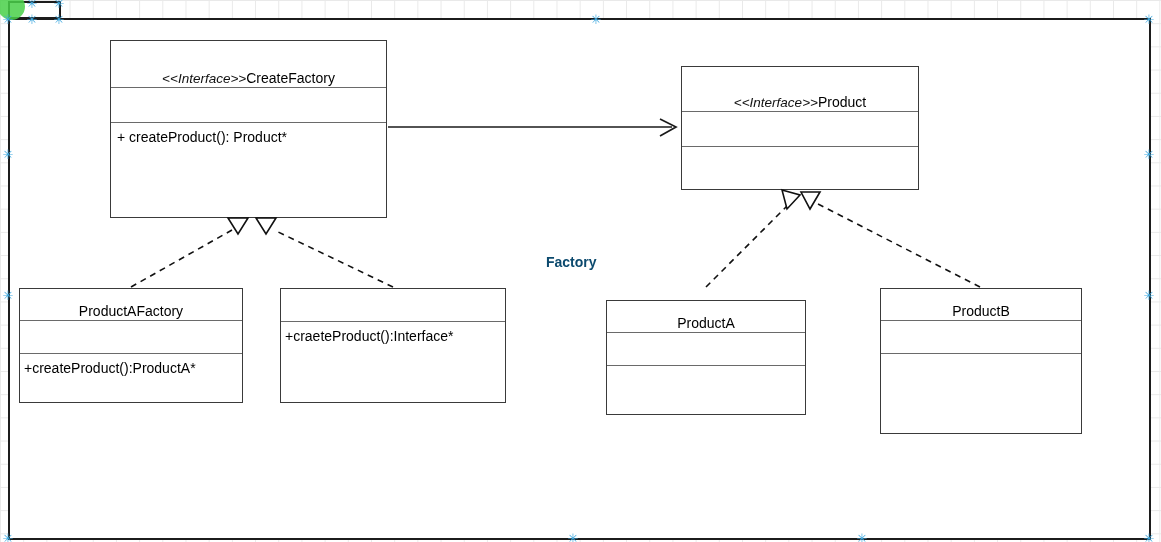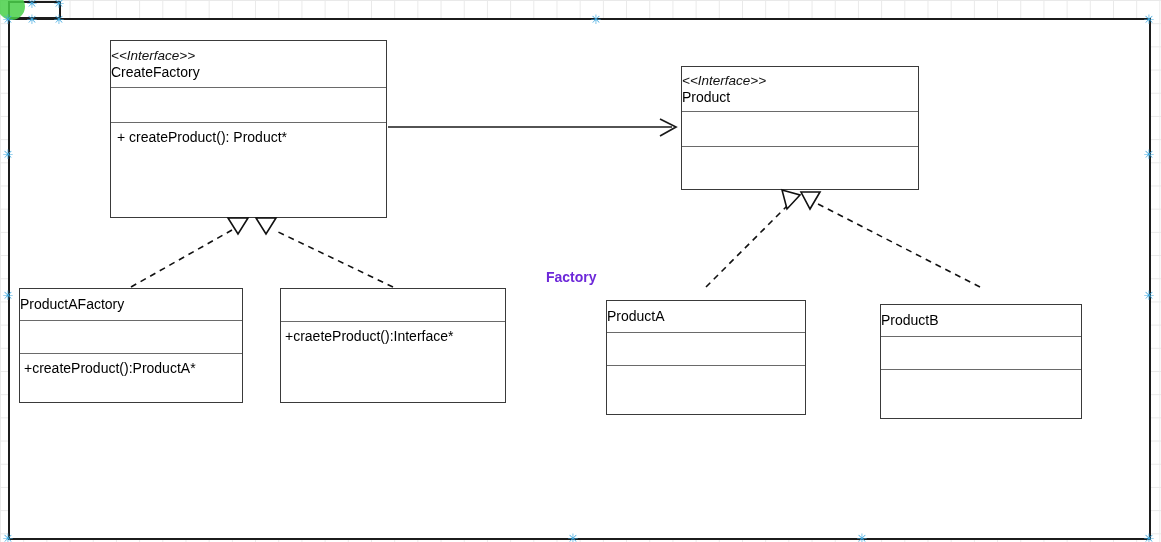--- a/index.html
+++ b/index.html
@@ -25,21 +25,21 @@
   .handle{position:absolute;width:11px;height:11px;margin-left:-5.5px;margin-top:-5.5px;
           color:#3fa9e0;font-size:13px;line-height:11px;text-align:center;
           font-family:"DejaVu Sans",sans-serif;font-weight:700;user-select:none;}
 
   #green-dot{position:absolute;left:-2px;top:-7px;width:27px;height:27px;border-radius:50%;
              background:#49d049;opacity:.85;}
 
   
   .uml{position:absolute;border:1.6px solid #3a3a3a;background:#fff;box-sizing:border-box;}
   .uml .hdr{border-bottom:1.2px solid #6a6a6a;box-sizing:border-box;
-            display:flex;flex-direction:column;align-items:flex-start;justify-content:center;}
+            display:flex;flex-direction:row;align-items:flex-end;justify-content:center;}
   .uml .stereo{font-style:italic;font-size:13.5px;color:#111;line-height:16px;}
   .uml .cname{font-weight:normal;font-size:14px;color:#000;line-height:17px;}
   .uml .attrs{border-bottom:1.2px solid #6a6a6a;box-sizing:border-box;}
   .uml .ops{box-sizing:border-box;padding:6px 4px 0 4px;}
   .uml .ops .op{font-size:14px;color:#000;line-height:17px;white-space:pre;}
 
   #b-createfactory{left:110px;top:40px;width:277px;height:178px;}
   #b-createfactory .hdr{height:47px;}
   #b-createfactory .attrs{height:35px;}
   #b-createfactory .ops{height:94px;padding-left:6px;}
@@ -57,26 +57,26 @@
   #b-productbfactory{left:280px;top:288px;width:226px;height:115px;}
   #b-productbfactory .hdr{height:32px;}
   #b-productbfactory .attrs{height:33px;}
   #b-productbfactory .ops{height:48px;padding-left:4px;}
 
   #b-producta{left:606px;top:288px;width:200px;height:115px;margin-top:12px;}
   #b-producta .hdr{height:32px;}
   #b-producta .attrs{height:33px;}
   #b-producta .ops{height:48px;}
 
-  #b-productb{left:880px;top:304px;width:202px;height:115px;}
+  #b-productb{left:880px;top:288px;width:202px;height:146px;}
   #b-productb .hdr{height:32px;}
   #b-productb .attrs{height:33px;}
   #b-productb .ops{height:48px;}
 
-  #factory-label{position:absolute;left:546px;top:269px;font-size:14px;font-weight:bold;color:#6d28d9;}
+  #factory-label{position:absolute;left:546px;top:254px;font-size:14px;font-weight:bold;color:#0c4a6e;}
 
   #edges{position:absolute;left:0;top:0;width:1161px;height:542px;pointer-events:none;}
 </style>
 </head>
 <body>
 
 <div id="canvas">
 
   <div id="grid"></div>
 

